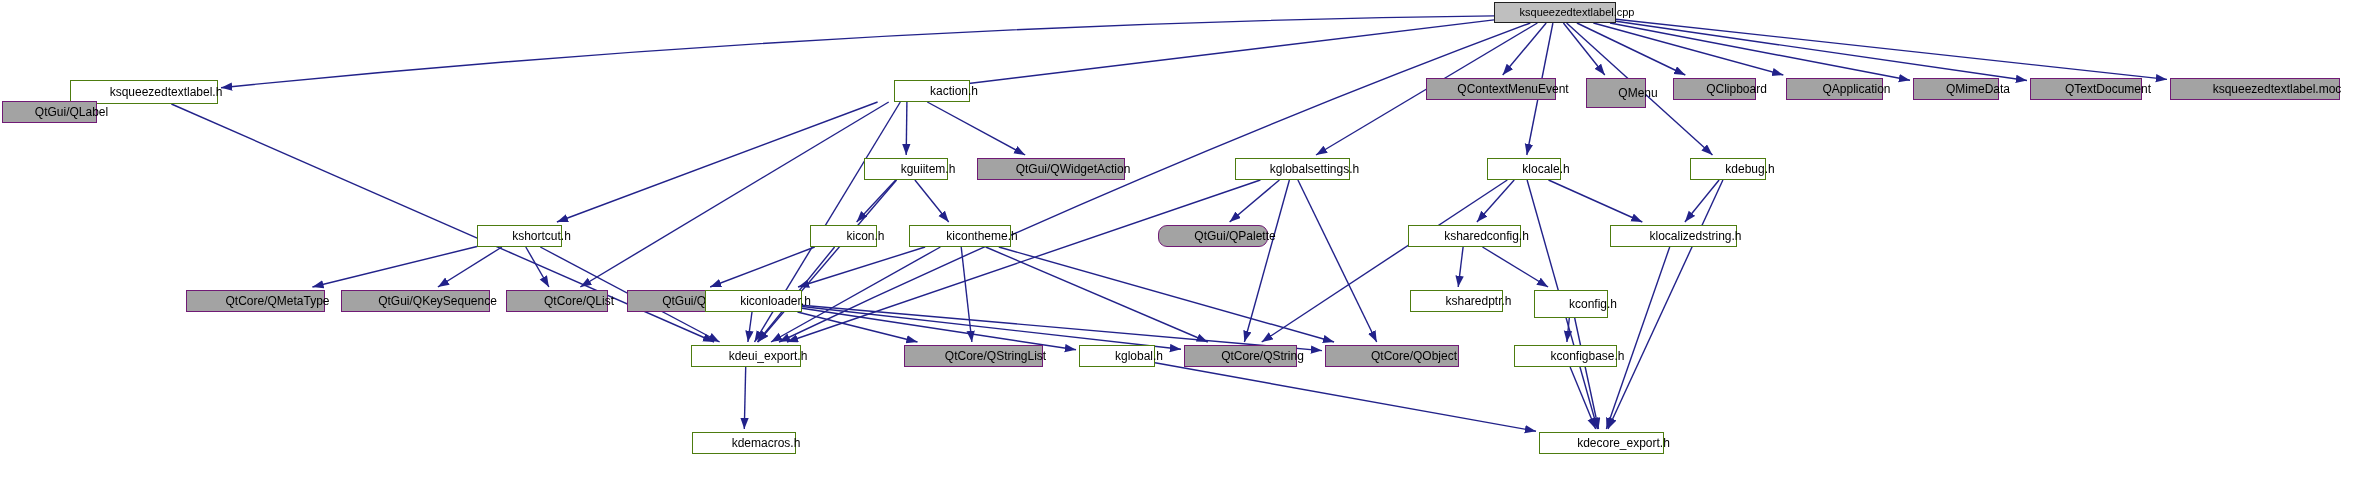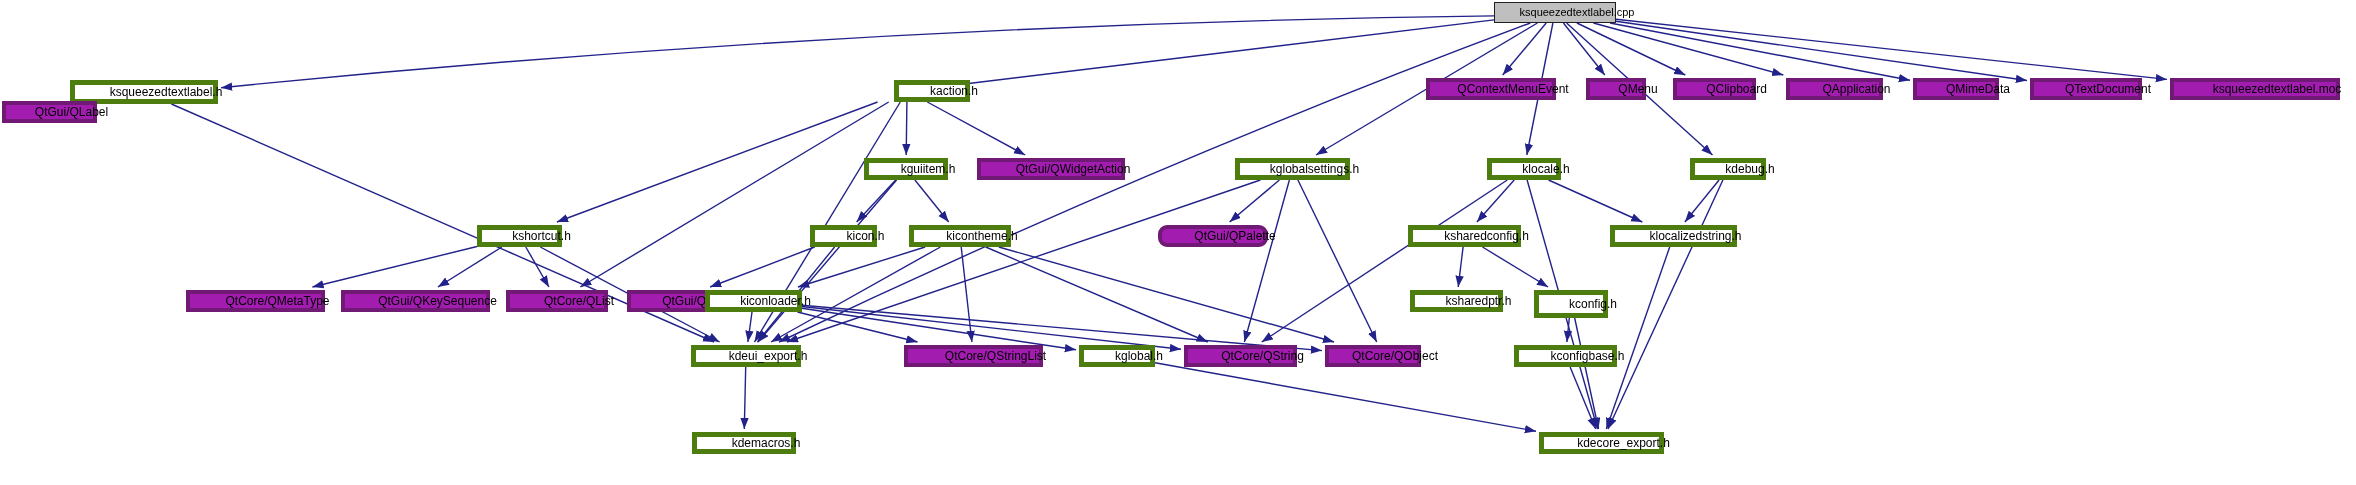--- a/index.html
+++ b/index.html
@@ -2,23 +2,23 @@
 <html><head>
 <meta charset="utf-8">
 <style>
   html,body{margin:0;padding:0;background:#ffffff;}
   #root{position:relative;width:2356px;height:485px;background:#ffffff;
         font-family:"Liberation Sans","DejaVu Sans",sans-serif;overflow:hidden;}
   .node{position:absolute;box-sizing:border-box;display:flex;align-items:center;
         justify-content:center;white-space:nowrap;line-height:1;}
   .node span{display:block;padding-left:44px;}
   
-  .n-solid{border:5px solid #4d7c0f;background:#ffffff;color:#000000;}
+  .n-solid{border:1px solid #4d7c0f;background:#ffffff;color:#000000;}
   
-  .n-ext{border:4px solid #701a75;background:#a21caf;color:#000000;justify-content:center;}
+  .n-ext{border:1px solid #701a75;background:#a3a3a3;color:#000000;justify-content:center;}
   
   .n-root{border:1px solid #202020;background:#bfbfbf;color:#000000;}
   svg#edges{position:absolute;left:0;top:0;width:2356px;height:485px;overflow:visible;}
 </style>
 </head>
 <body>
 
 <div id="root">
   <svg id="edges" viewBox="0 0 2356 485" preserveAspectRatio="none">
     <defs>
@@ -92,21 +92,21 @@
       </div>
       <div class="node n-solid" style="left: 70px; top: 80px; width: 148px; height: 24px; font-size: 12px;">
         <span>ksqueezedtextlabel.h</span>
       </div>
       <div class="node n-solid" style="left: 869px; top: 80px; width: 76px; height: 22px; font-size: 12px; margin-left: 25px;">
         <span>kaction.h</span>
       </div>
       <div class="node n-ext" style="left: 1426px; top: 78px; width: 130px; height: 22px; font-size: 12px;">
         <span>QContextMenuEvent</span>
       </div>
-      <div class="node n-ext" style="left: 1586px; top: 78px; width: 60px; height: 22px; font-size: 12px;">
+      <div class="node n-ext" style="left: 1586px; top: 78px; width: 60px; height: 30px; font-size: 12px;">
         <span>QMenu</span>
       </div>
       <div class="node n-ext" style="left: 1673px; top: 78px; width: 83px; height: 22px; font-size: 12px;">
         <span>QClipboard</span>
       </div>
       <div class="node n-ext" style="left: 1786px; top: 78px; width: 97px; height: 22px; font-size: 12px;">
         <span>QApplication</span>
       </div>
       <div class="node n-ext" style="left: 1913px; top: 78px; width: 86px; height: 22px; font-size: 12px;">
         <span>QMimeData</span>
@@ -179,21 +179,21 @@
       </div>
       <div class="node n-ext" style="left: 904px; top: 345px; width: 139px; height: 22px; font-size: 12px;">
         <span>QtCore/QStringList</span>
       </div>
       <div class="node n-solid" style="left: 1079px; top: 345px; width: 76px; height: 22px; font-size: 12px;">
         <span>kglobal.h</span>
       </div>
       <div class="node n-ext" style="left: 1184px; top: 345px; width: 113px; height: 22px; font-size: 12px;">
         <span>QtCore/QString</span>
       </div>
-      <div class="node n-ext" style="left: 1325px; top: 345px; width: 96px; height: 22px; font-size: 12px;">
+      <div class="node n-ext" style="left: 1325px; top: 345px; width: 134px; height: 22px; font-size: 12px;">
         <span>QtCore/QObject</span>
       </div>
       <div class="node n-solid" style="left: 1514px; top: 345px; width: 103px; height: 22px; font-size: 12px;">
         <span>kconfigbase.h</span>
       </div>
       <div class="node n-solid" style="left: 692px; top: 432px; width: 104px; height: 22px; font-size: 12px; align-items: center;">
         <span>kdemacros.h</span>
       </div>
       <div class="node n-solid" style="left: 1539px; top: 432px; width: 125px; height: 22px; font-size: 12px;">
         <span>kdecore_export.h</span>

